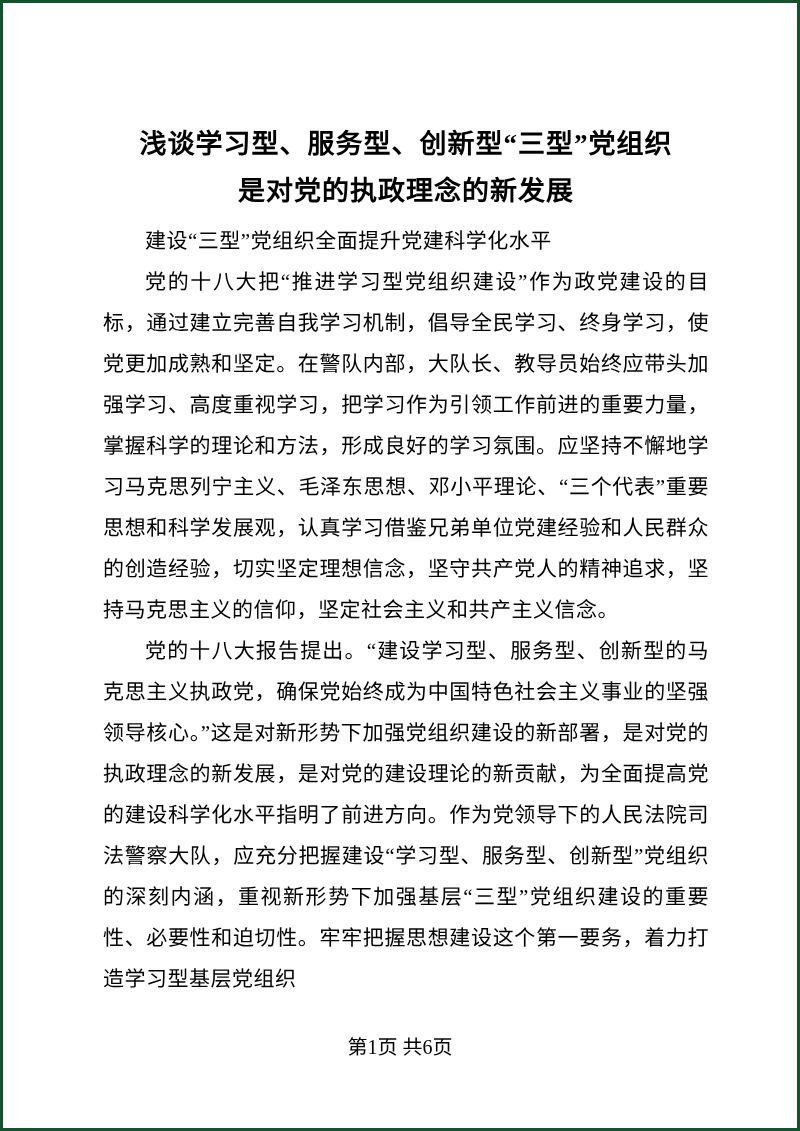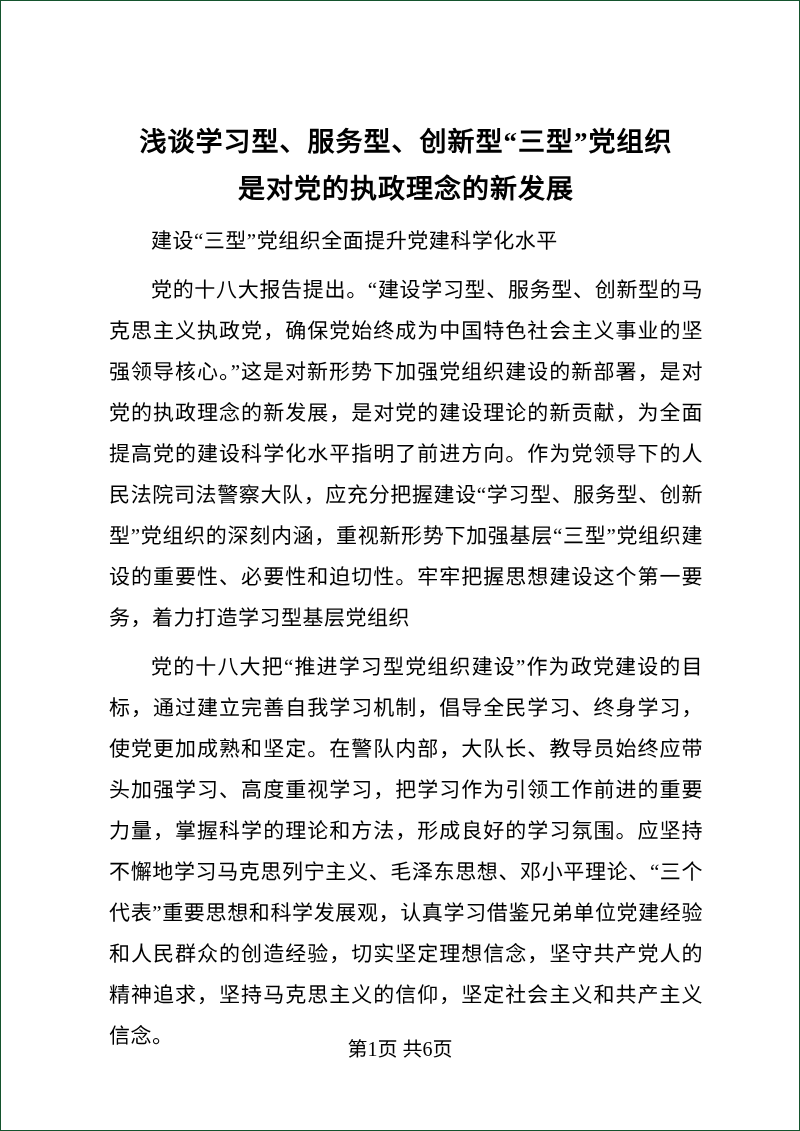--- a/index.html
+++ b/index.html
@@ -7,21 +7,21 @@
     padding: 0;
     background: #ffffff;
   }
   .page {
     position: relative;
     width: 800px;
     height: 1131px;
     margin: 0 auto;
     background: #ffffff;
     box-sizing: border-box;
-    border: 1px solid #14532d;
+    border: 3px solid #14532d;
     overflow: hidden;
     font-family: "Liberation Serif", "DejaVu Serif", serif;
     color: #000000;
   }
   .content {
     position: absolute;
     top: 118px;
     left: 100px;
     right: 88px;
   }
@@ -30,21 +30,21 @@
     font-weight: bold;
     text-align: center;
     line-height: 47px;
     letter-spacing: 1px;
     margin: 0 0 6px 0;
   }
   .doc-title .title-line {
     display: block;
   }
   .body-text p {
-    margin: 8px;
+    margin: 0;
     font-size: 21px;
     line-height: 41px;
     text-align: justify;
     text-justify: inter-ideograph;
     text-indent: 2em;
     letter-spacing: 0.5px;
     word-break: break-all;
   }
   .page-footer {
     position: absolute;
@@ -60,18 +60,18 @@
 <body>
 
 <div class="page">
   <div class="content">
     <h1 class="doc-title">
       <span class="title-line">浅谈学习型、服务型、创新型“三型”党组织</span>
       <span class="title-line">是对党的执政理念的新发展</span>
     </h1>
     <div class="body-text">
       <p>建设“三型”党组织全面提升党建科学化水平</p>
+      <p>党的十八大把“推进学习型党组织建设”作为政党建设的目标，通过建立完善自我学习机制，倡导全民学习、终身学习，使党更加成熟和坚定。在警队内部，大队长、教导员始终应带头加强学习、高度重视学习，把学习作为引领工作前进的重要力量，掌握科学的理论和方法，形成良好的学习氛围。应坚持不懈地学习马克思列宁主义、毛泽东思想、邓小平理论、“三个代表”重要思想和科学发展观，认真学习借鉴兄弟单位党建经验和人民群众的创造经验，切实坚定理想信念，坚守共产党人的精神追求，坚持马克思主义的信仰，坚定社会主义和共产主义信念。</p>
       <p>党的十八大报告提出。“建设学习型、服务型、创新型的马克思主义执政党，确保党始终成为中国特色社会主义事业的坚强领导核心。”这是对新形势下加强党组织建设的新部署，是对党的执政理念的新发展，是对党的建设理论的新贡献，为全面提高党的建设科学化水平指明了前进方向。作为党领导下的人民法院司法警察大队，应充分把握建设“学习型、服务型、创新型”党组织的深刻内涵，重视新形势下加强基层“三型”党组织建设的重要性、必要性和迫切性。牢牢把握思想建设这个第一要务，着力打造学习型基层党组织</p>
-      <p>党的十八大把“推进学习型党组织建设”作为政党建设的目标，通过建立完善自我学习机制，倡导全民学习、终身学习，使党更加成熟和坚定。在警队内部，大队长、教导员始终应带头加强学习、高度重视学习，把学习作为引领工作前进的重要力量，掌握科学的理论和方法，形成良好的学习氛围。应坚持不懈地学习马克思列宁主义、毛泽东思想、邓小平理论、“三个代表”重要思想和科学发展观，认真学习借鉴兄弟单位党建经验和人民群众的创造经验，切实坚定理想信念，坚守共产党人的精神追求，坚持马克思主义的信仰，坚定社会主义和共产主义信念。</p>
     </div>
   </div>
   <div class="page-footer">第1页 共6页</div>
 </div>
 
 </body></html>

